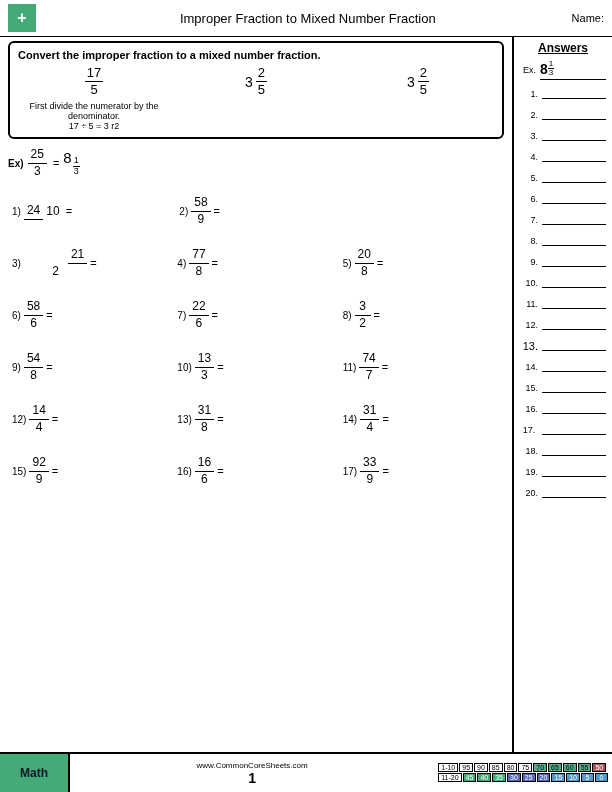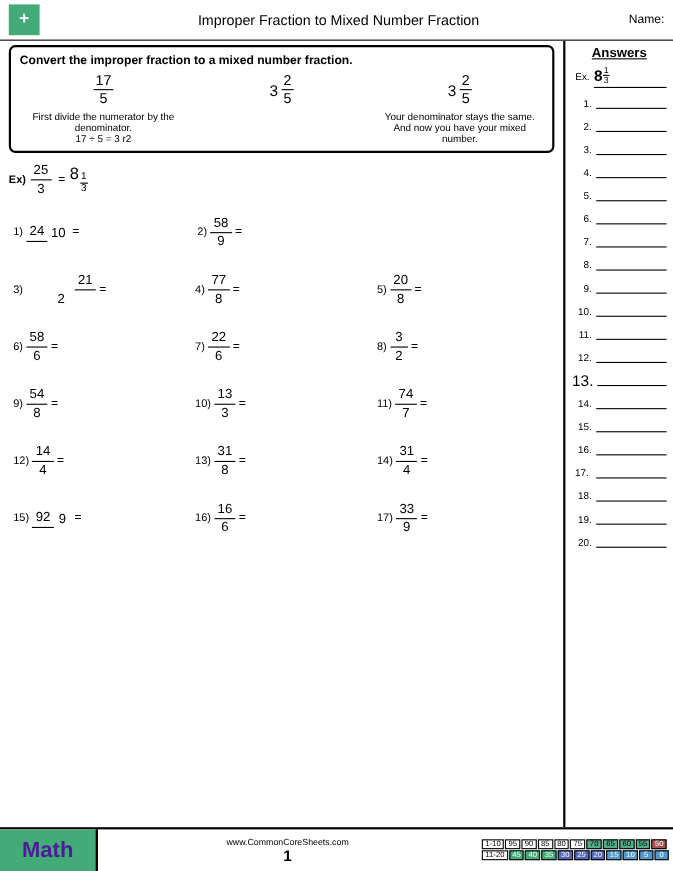--- a/index.html
+++ b/index.html
@@ -182,23 +182,23 @@
 
     
     .footer {
       border-top: 2px solid #000;
       display: flex;
       align-items: stretch;
       height: 40px;
     }
     .footer-math {
       background: #4a7;
-      color: #4c1d95;
+      color: #0f172a;
       font-weight: bold;
-      font-size: 20px;
+      font-size: 12px;
       padding: 0 20px;
       display: flex;
       align-items: center;
       border-right: 2px solid #000;
     }
     .footer-center {
       flex: 1;
       display: flex;
       flex-direction: column;
       align-items: center;
@@ -265,21 +265,20 @@
           </div>
 
           <div class="step">
             <div class="mixed-step">
               <span class="whole-num">3</span>
               <div class="step-fraction">
                 <div class="numerator">2</div>
                 <div class="denominator">5</div>
               </div>
             </div>
-            <div style="font-size:9px;">Your denominator stays the same. And now you have your mixed number.</div>
           </div>
         </div>
       </div>
 
       <div class="problems-area">
 
         <div class="example-row">
           <span class="ex-label">Ex)</span>
           <div class="fraction">
             <div class="num">25</div>
@@ -415,21 +414,21 @@
       <div style="display:inline-flex;flex-direction:column;align-items:center;font-size:12px;">
         <div style="border-bottom:1.5px solid #000;padding:0 3px;line-height:1.3;text-align:center;min-width:16px;">31</div>
         <div style="padding:0 3px;line-height:1.3;text-align:center;min-width:16px;">4</div>
       </div>
       <span style="font-size:11px;">=</span>
     </div>
             </div>
             <div style="display: flex; margin-bottom: 0px;">
               <div style="flex: 1 1 0%; display: flex; align-items: center; gap: 3px; padding: 8px 2px 8px 4px; min-height: 52px;">
       <span style="font-size:10px;">15)</span>
-      <div style="display:inline-flex;align-items:center;font-size:12px;">
+      <div style="display:inline-flex;flex-direction:column;align-items:center;font-size:12px;">
         <div style="border-bottom:1.5px solid #000;padding:0 3px;line-height:1.3;text-align:center;min-width:16px;">92</div>
         <div style="padding:0 3px;line-height:1.3;text-align:center;min-width:16px;">9</div>
       </div>
       <span style="font-size:11px;">=</span>
     </div>
               <div style="flex: 1 1 0%; display: flex; align-items: center; gap: 3px; padding: 8px 2px 8px 4px; min-height: 52px;">
       <span style="font-size:10px;">16)</span>
       <div style="display:inline-flex;flex-direction:column;align-items:center;font-size:12px;">
         <div style="border-bottom:1.5px solid #000;padding:0 3px;line-height:1.3;text-align:center;min-width:16px;">16</div>
         <div style="padding:0 3px;line-height:1.3;text-align:center;min-width:16px;">6</div>
@@ -507,21 +506,21 @@
   </div>
           <div style="display: flex; align-items: center; gap: 4px; margin-bottom: 2px; min-height: 19px;">
     <span style="font-size:9px;min-width:18px;text-align:right;">11.</span>
     <div style="flex:1;border-bottom:1px solid #000;margin-top:10px;"></div>
   </div>
           <div style="display: flex; align-items: center; gap: 4px; margin-bottom: 2px; min-height: 19px;">
     <span style="font-size:9px;min-width:18px;text-align:right;">12.</span>
     <div style="flex:1;border-bottom:1px solid #000;margin-top:10px;"></div>
   </div>
           <div style="display: flex; align-items: center; gap: 4px; margin-bottom: 2px; min-height: 19px;">
-    <span style="font-size:14px;min-width:18px;text-align:right;">13.</span>
+    <span style="font-size:11px;min-width:18px;text-align:right;">13.</span>
     <div style="flex:1;border-bottom:1px solid #000;margin-top:10px;"></div>
   </div>
           <div style="display: flex; align-items: center; gap: 4px; margin-bottom: 2px; min-height: 19px;">
     <span style="font-size:9px;min-width:18px;text-align:right;">14.</span>
     <div style="flex:1;border-bottom:1px solid #000;margin-top:10px;"></div>
   </div>
           <div style="display: flex; align-items: center; gap: 4px; margin-bottom: 2px; min-height: 19px;">
     <span style="font-size:9px;min-width:18px;text-align:right;">15.</span>
     <div style="flex:1;border-bottom:1px solid #000;margin-top:10px;"></div>
   </div>

